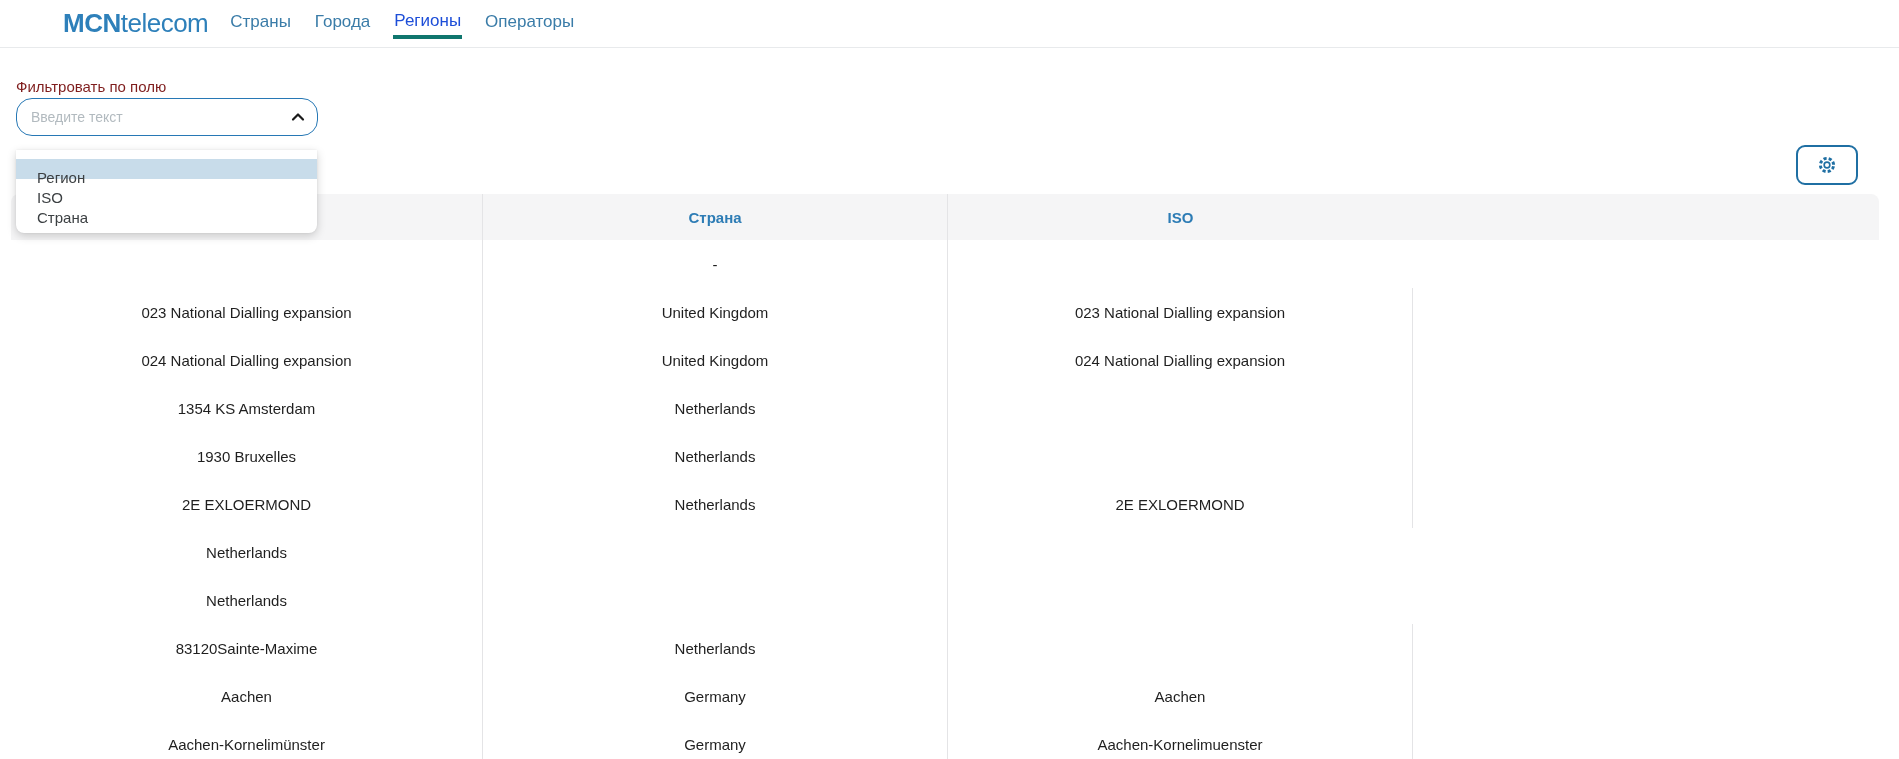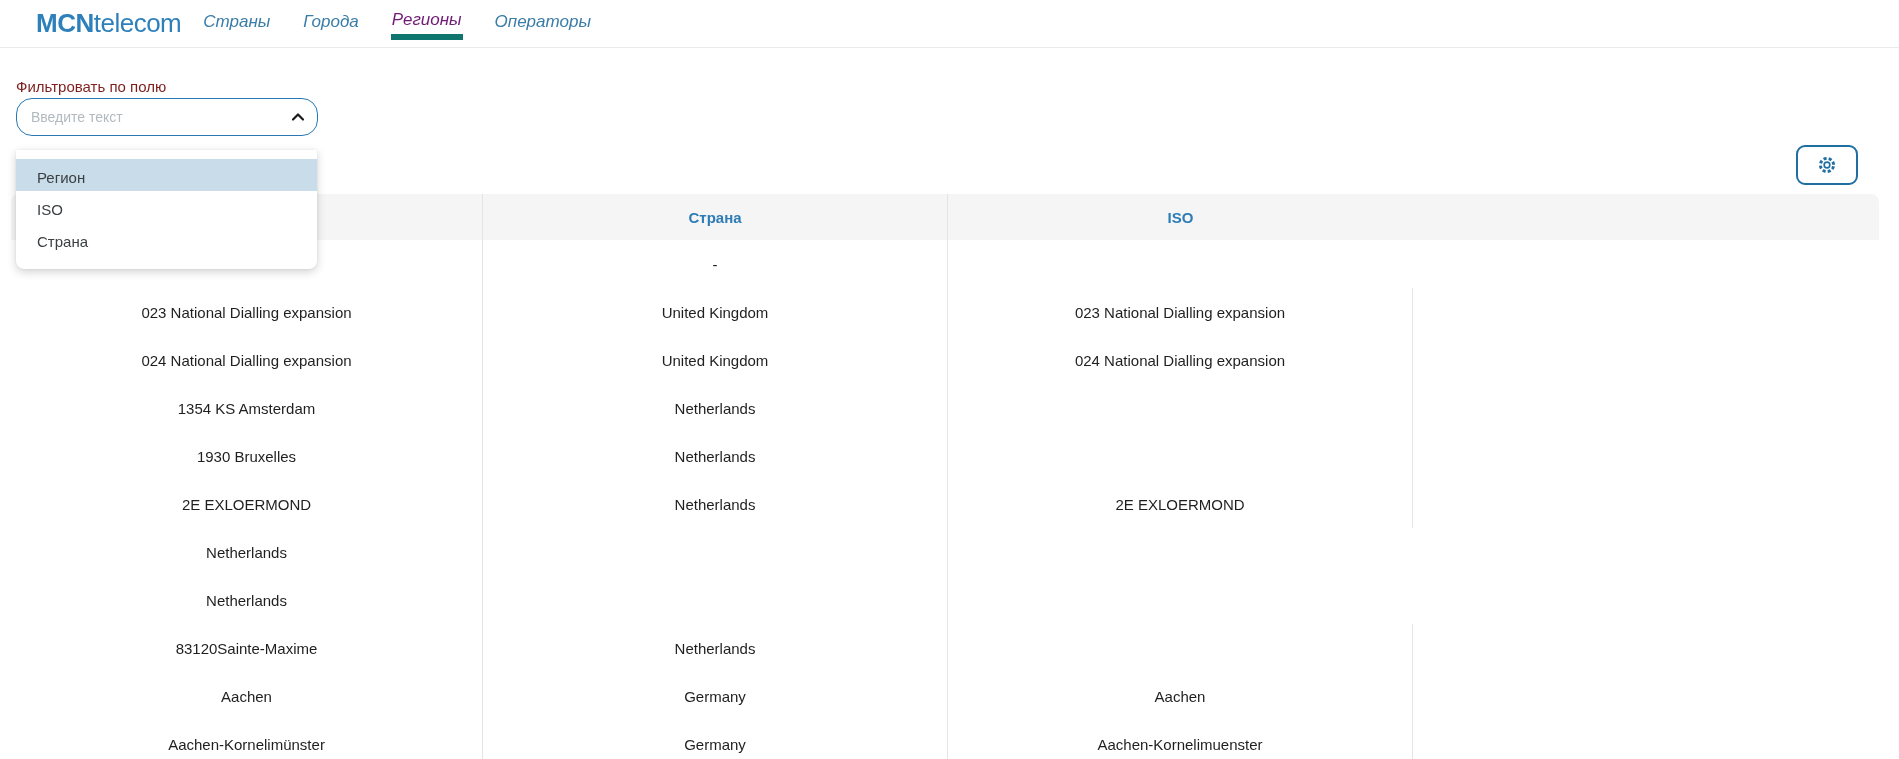--- a/index.html
+++ b/index.html
@@ -2,48 +2,48 @@
 <html><head>
 <meta charset="utf-8">
 <style>
   * { margin:0; padding:0; box-sizing:border-box; }
   html,body { width:1899px; height:759px; overflow:hidden; background:#fff;
               font-family:"Liberation Sans", sans-serif; }
 
   
   .topbar { position:absolute; top:0; left:0; width:1899px; height:48px;
             background:#fff; border-bottom:1px solid #e8eaec;
-            display:flex; align-items:center; }
+            display:flex; align-items:center;padding-left:27px; }
   .logo { margin-left:36px; font-size:26px; color:#2e80ba; letter-spacing:-0.5px;
           white-space:nowrap; }
   .logo b { font-weight:700; }
-  .nav { display:flex; gap:31px; margin-left:21px; align-items:center;font-style:italic; }
+  .nav { display:flex; gap:22px; margin-left:21px; align-items:center; }
   .nav-item { font-size:17px; color:#3a7ca8; text-decoration:none; cursor:pointer;
               padding:2px 1px 4px; border-bottom:2px solid transparent; }
-  .nav-item.active { color:#701a75; border-bottom:6px solid #0f766e; }
+  .nav-item.active { color:#1d4ed8; border-bottom:4px solid #0f766e; }
 
   
   .filter-label { position:absolute; left:16px; top:78px; font-size:15px;
                   color:#7f1d1d; }
   .combobox { position:absolute; left:16px; top:98px; width:302px; height:38px;
               border:1px solid #2778b5; border-radius:16px; background:#fff;
               display:flex; align-items:center; }
   .combobox input { flex:1; border:none; outline:none; font-size:14px;
                     padding:0 0 0 14px; color:#333; background:transparent;
                     font-family:"Liberation Sans", sans-serif; }
   .combobox input::placeholder { color:#b2babf; }
   .chevron { width:26px; height:26px; margin-right:6px; display:flex;
              align-items:center; justify-content:center; cursor:pointer; }
 
   
   .dropdown { position:absolute; left:16px; top:150px; width:301px;
               background:#fff; border-radius:0 0 8px 8px;
               box-shadow:0 3px 10px rgba(0,0,0,0.18), 0 0 2px rgba(0,0,0,0.08);
               padding:9px 0 14px; z-index:30; }
-  .option { height:32px; line-height:38px; padding-left:21px; font-size:15px;
+  .option { height:20px; line-height:38px; padding-left:21px; font-size:15px;
             color:#3c4043; cursor:pointer; }
   .option.selected { background:#c8dcea; }
 
   
   .settings-btn { position:absolute; left:1796px; top:145px; width:62px; height:40px;
                   border:2px solid #1f6fa3; border-radius:9px; background:#fff;
                   display:flex; align-items:center; justify-content:center;
                   cursor:pointer; }
 
   

